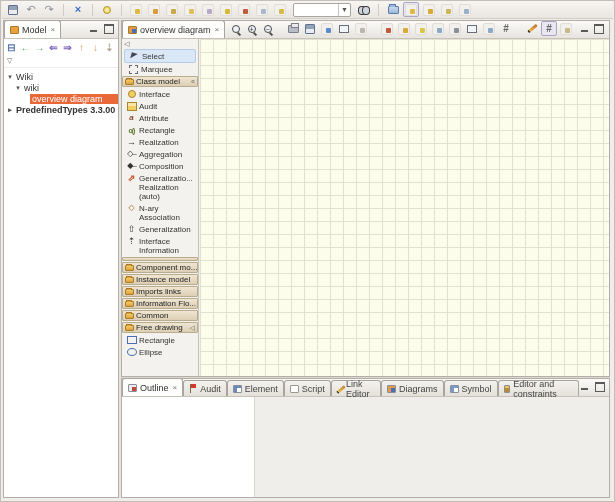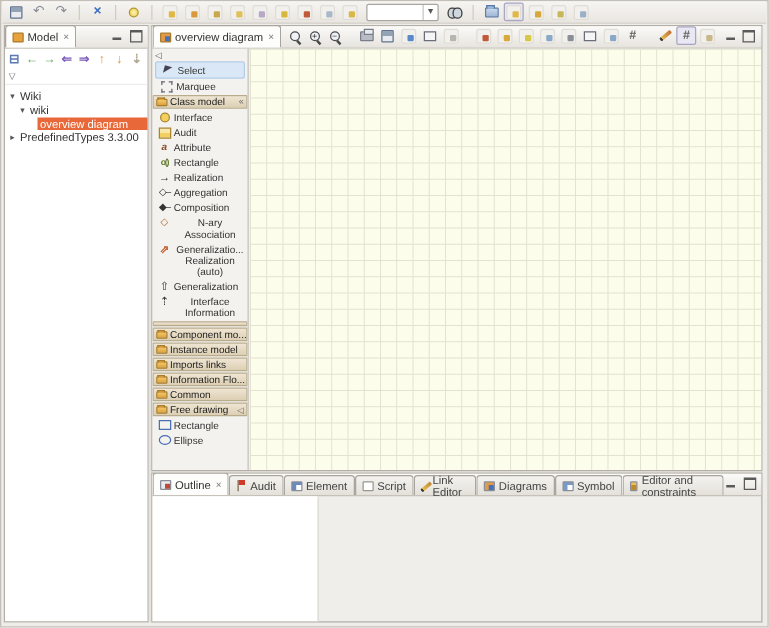--- a/index.html
+++ b/index.html
@@ -66,21 +66,21 @@
   .mag::after { content:""; position:absolute; right:2px; bottom:1px; width:4px; height:2px; background:#4a4a4a; transform:rotate(45deg); }
   .ic-printer { width:11px; height:8px; background:#b8bcc4; border:1px solid #7a7e88; border-radius:1px; position:relative; }
   .ic-printer::before { content:""; position:absolute; left:2px; top:-3px; width:6px; height:3px; background:#e8eaee; border:1px solid #7a7e88; }
   .ic-frame { width:10px; height:8px; border:1px solid #6a6e78; background:#f4f5f7; }
   .ic-hash { font-size:10px; color:#666; font-weight:bold; line-height:1; }
   .ic-pencil { width:11px; height:3px; background:linear-gradient(90deg,#3a3a3a 15%,#e8b84a 15%,#c0703a 100%); transform:rotate(-40deg); border-radius:1px; }
 
   
   #palette { position:absolute; left:0; top:18px; bottom:0; width:77px; background:#f4f2ee; border-right:1px solid #c5c1ba; overflow:hidden; }
   #palette-collapse { height:10px; display:flex; align-items:center; padding-left:2px; color:#555; font-size:7px; }
-  .ptool, .pitem { display:flex; align-items:flex-start; gap:2px; padding:1px 1px 1px 4px; font-size:8px; line-height:9px;text-align:center; }
+  .ptool, .pitem { display:flex; align-items:flex-start; gap:2px; padding:1px 1px 1px 4px; font-size:8px; line-height:9px; }
   .ptool { margin:0 2px; border-radius:2px; }
   .ptool.selected { background:#d9e7f7; border:1px solid #b3cde9; }
   .pitem .plabel, .ptool .plabel { padding-top:1px; }
   .pic { width:11px; min-width:11px; height:10px; display:inline-flex; align-items:center; justify-content:center; font-size:9px; line-height:1; }
   .pic-select::before { content:"◤"; color:#445; font-size:8px; transform:rotate(15deg); }
   .pic-marquee::before { content:""; width:7px; height:7px; border:1px dashed #667; }
   .pic-interface::before { content:""; width:6px; height:6px; border-radius:50%; background:#f2cf5e; border:1px solid #a8872e; }
   .pic-class::before { content:""; width:8px; height:7px; background:linear-gradient(#f8e7a8 3px,#f2cf5e 3px); border:1px solid #a8872e; }
   .pic-attribute::before { content:"a"; color:#8a4b2a; font-weight:bold; font-style:italic; font-size:8px; }
   .pic-operation::before { content:"o()"; color:#5f7a2a; font-size:7px; font-weight:bold; letter-spacing:-1px; }
@@ -273,21 +273,21 @@
           <span class="tlabel">Wiki</span>
         </div>
         <div class="trow" style="padding-left: 10px;">
           <span class="arrow">▾</span>
           <span class="tlabel">wiki</span>
         </div>
         <div class="trow selected" style="padding-left: 18px;">
           <span class="arrow"></span>
           <span class="tlabel">overview diagram</span>
         </div>
-        <div class="trow" style="padding-left: 2px;">
+        <div class="trow" style="padding-left: 2px; font-weight: bold;">
           <span class="arrow">▸</span>
           <span class="tlabel">PredefinedTypes 3.3.00</span>
         </div>
       </div>
   </div>
 
   <div class="vsash" id="sash-left"></div>
 
   <div class="panel" id="editor-panel">
     <div class="phead" id="editor-head">
@@ -421,26 +421,26 @@
           </div>
           <div class="pitem">
             <span class="pic pic-aggregation"></span>
             <span class="plabel">Aggregation</span>
           </div>
           <div class="pitem">
             <span class="pic pic-composition"></span>
             <span class="plabel">Composition</span>
           </div>
           <div class="pitem">
+            <span class="pic pic-generalization-auto"></span>
+            <span class="plabel">Generalizatio... Realization (auto)</span>
+          </div>
+          <div class="pitem">
             <span class="pic pic-nary"></span>
             <span class="plabel">N-ary Association</span>
-          </div>
-          <div class="pitem">
-            <span class="pic pic-generalization-auto"></span>
-            <span class="plabel">Generalizatio... Realization (auto)</span>
           </div>
           <div class="pitem">
             <span class="pic pic-generalization"></span>
             <span class="plabel">Generalization</span>
           </div>
           <div class="pitem">
             <span class="pic pic-interface-realization"></span>
             <span class="plabel">Interface Information</span>
           </div>
           <div class="psection clipped"></div>

